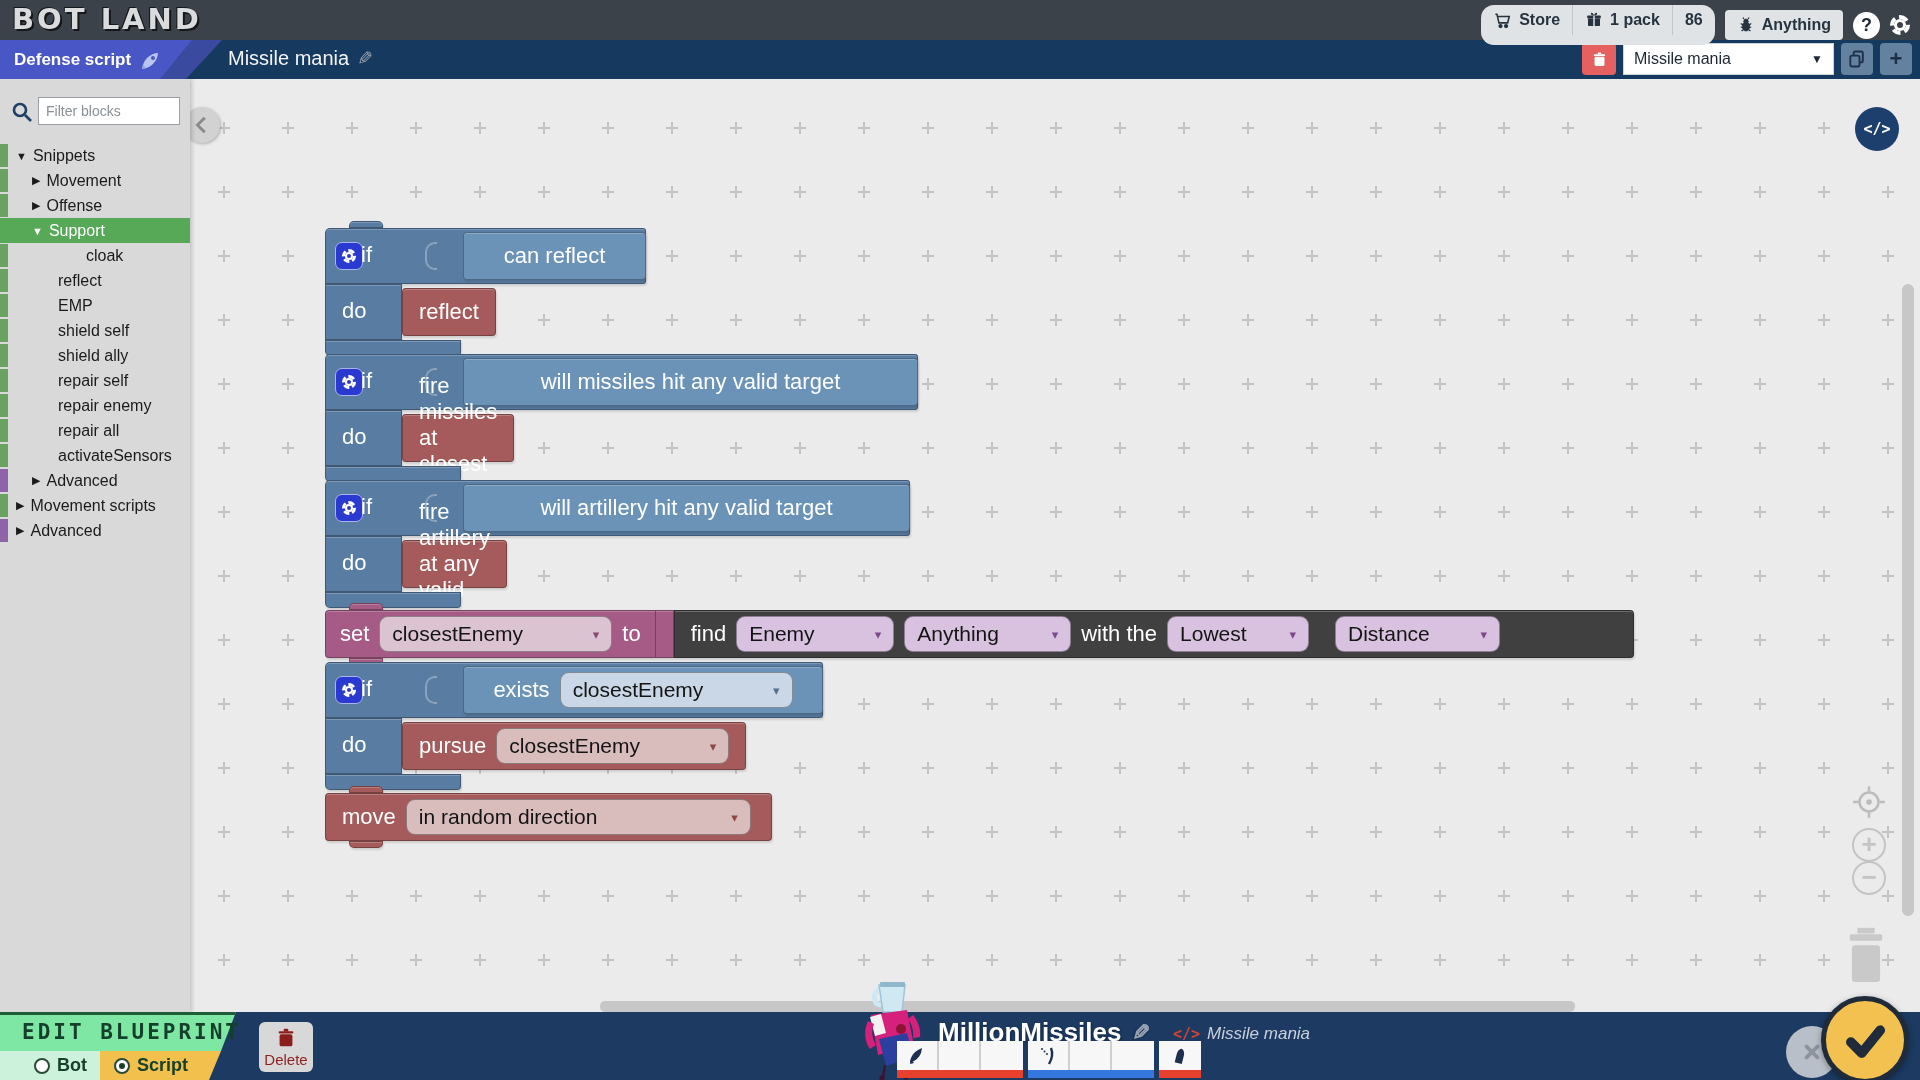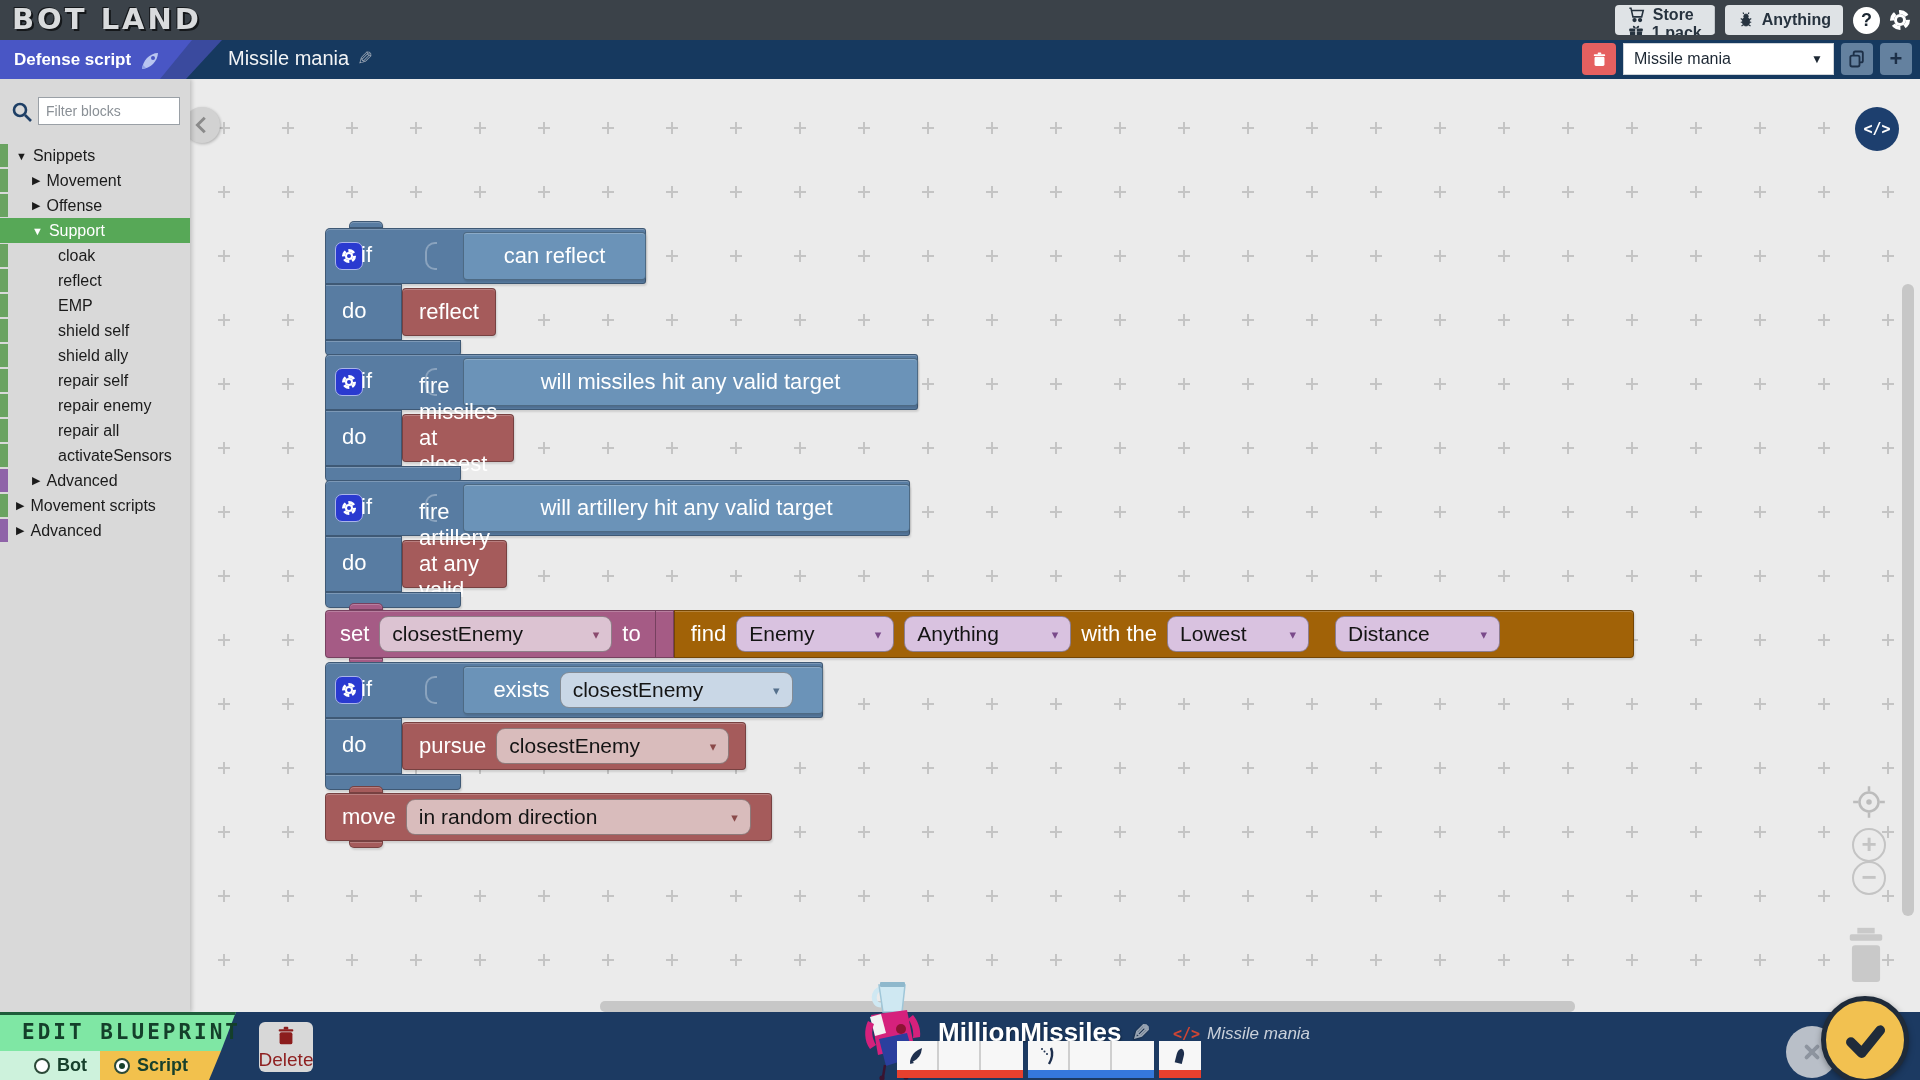--- a/index.html
+++ b/index.html
@@ -2,21 +2,21 @@
 <html><head>
 <meta charset="utf-8">
 <style>
   * { margin:0; padding:0; box-sizing:border-box; }
   html,body { width:1920px; height:1080px; overflow:hidden; font-family:"Liberation Sans", sans-serif; background:#ebebeb; }
 
   
   #topbar { position:absolute; left:0; top:0; width:1920px; height:40px; background:#3b4249; z-index:30; }
   #logo { position:absolute; left:12px; top:2px; font-family:"DejaVu Sans", sans-serif; font-weight:800; font-size:29px; letter-spacing:3px; color:#d9dbdd; text-shadow:2px 2px 0 #15181b, -1px -1px 0 #15181b; }
   #topbar-right { position:absolute; right:10px; top:5px; display:flex; align-items:center; gap:10px; }
-  .btn-group { display:flex; background:#dfe3e6; border-radius:4px; overflow:hidden; height:30px;flex-direction:column; }
+  .btn-group { display:flex; background:#dfe3e6; border-radius:13px; overflow:hidden; height:40px; }
   .tb-btn { display:flex; align-items:center; gap:7px; padding:0 12px; color:#27333f; font-weight:bold; font-size:16px; height:30px; cursor:pointer; }
   .btn-group .tb-btn { border-right:1px solid #c2c7cb; }
   .btn-group .tb-btn:last-child { border-right:none; }
   .tb-single { background:#dfe3e6; border-radius:4px; }
   .round-help { width:27px; height:27px; border-radius:50%; background:#fff; color:#1c2733; font-weight:bold; font-size:18px; display:flex; align-items:center; justify-content:center; cursor:pointer; }
   .gear-glyph { display:inline-block; width:20px; height:20px; border:4px dashed #fff; border-radius:50%; box-shadow: inset 0 0 0 3px #fff; cursor:pointer; }
 
   
   #scriptbar { position:absolute; left:0; top:40px; width:1920px; height:39px; background:#16395f; z-index:29; }
   #deftab-band { position:absolute; left:0; top:0; width:222px; height:39px; background:#3a4a9e; clip-path:polygon(0 0,222px 0,186px 39px,0 39px); }
@@ -54,21 +54,21 @@
   #hscroll { position:absolute; left:410px; top:922px; width:975px; height:11px; background:#c7c7c7; border-radius:5px; cursor:pointer; }
   #vscroll { position:absolute; left:1712px; top:205px; width:12px; height:632px; background:#c7c7c7; border-radius:6px; cursor:pointer; }
 
   
   .blk { position:absolute; color:#fff; font-size:22px; cursor:grab; }
   .bpart { position:absolute; border:1px solid rgba(0,0,0,.28); box-shadow:inset 0 1px 0 rgba(255,255,255,.22), 1px 2px 2px rgba(0,0,0,.12); }
   .blue  { background:#587ca2; }
   .blue2 { background:#6b93b8; }
   .red   { background:#a55b5b; }
   .mauve { background:#a55b85; }
-  .purple{ background:#a16207; }
+  .purple{ background:#404040; }
   .hdr { height:56px; border-radius:5px 3px 3px 0; }
   .gear-chip { position:absolute; left:10px; top:14px; width:28px; height:28px; background:#2a3ad0; border:1.5px solid #aab4ea; border-radius:7px; display:flex; align-items:center; justify-content:center; cursor:pointer; }
   .gear-chip i { display:block; width:14px; height:14px; border:3px dashed #fff; border-radius:50%; box-shadow:inset 0 0 0 2px #fff; }
   .kw-if { position:absolute; left:36px; top:14px; }
   .socket { position:absolute; left:100px; top:14px; width:12px; height:28px; border:2px solid rgba(255,255,255,.30); border-right:none; border-radius:10px 0 0 10px; }
   .val { top:4px; height:48px; display:flex; align-items:center; justify-content:center; border-radius:4px; gap:10px; padding:0 16px; }
   .spine { width:77px; height:56px; }
   .kw-do { position:absolute; left:16px; }
   .stmt { height:48px; display:flex; align-items:center; gap:10px; padding:0 16px; border-radius:4px; }
   .botbar { width:136px; height:16px; border-radius:0 0 4px 5px; }
@@ -86,21 +86,21 @@
   
   #bottombar { position:absolute; left:0; top:1012px; width:1920px; height:68px; background:#1c3a62; z-index:40; }
   #bp-slab { position:absolute; left:0; top:0; width:236px; height:39px; background:#7fe7a4; clip-path:polygon(0 0,236px 0,221px 39px,0 39px); box-shadow:inset 0 3px 0 #1e5c3a; }
   #bp-label { position:absolute; left:22px; top:8px; font-family:"DejaVu Sans Mono",monospace; font-weight:bold; font-size:21px; letter-spacing:3px; color:#143f2a; }
   #seg-bot { position:absolute; left:0; top:39px; width:100px; height:29px; background:#cdf2dc; display:flex; align-items:center; gap:7px; padding-left:34px; cursor:pointer; }
   #seg-script { position:absolute; left:100px; top:39px; width:121px; height:29px; background:#f2c14d; clip-path:polygon(0 0,121px 0,109px 29px,0 29px); display:flex; align-items:center; gap:7px; padding-left:14px; cursor:pointer; }
   .radio { width:16px; height:16px; border-radius:50%; background:#fff; border:2px solid #2c4a38; position:relative; }
   .radio.sel::after { content:""; position:absolute; left:3px; top:3px; width:6px; height:6px; border-radius:50%; background:#17402c; }
   .seg-lbl { font-weight:bold; font-size:18px; color:#17402c; }
   #delete-btn { position:absolute; left:259px; top:10px; width:54px; height:50px; background:#d8d8d8; border-radius:6px; display:flex; flex-direction:column; align-items:center; justify-content:center; gap:1px; cursor:pointer; }
-  #delete-btn span { font-size:19px; color:#8e1f1f; }
+  #delete-btn span { font-size:15px; color:#8e1f1f; }
   #robot { position:absolute; left:843px; top:-31px; width:95px; height:100px; }
   #bot-name { position:absolute; left:938px; top:5px; color:#fff; font-weight:bold; font-size:26px; display:flex; align-items:center; gap:10px; text-shadow:1px 1px 2px rgba(0,0,0,.4); }
   #script-ref { position:absolute; left:1173px; top:12px; display:flex; align-items:center; gap:7px; font-style:italic; font-size:17px; color:#c9d0da; }
   #script-ref .code { color:#cf4534; font-weight:bold; font-size:15px; font-family:"DejaVu Sans Mono",monospace; font-style:normal; }
   #slot-area { position:absolute; left:897px; top:29px; display:flex; gap:5px; }
   .slot-group { display:flex; flex-direction:column; }
   .slots { display:flex; }
   .slot { width:42px; height:29px; background:#f7f7f7; border-right:2px solid #cfcfcf; display:flex; align-items:center; justify-content:center; cursor:pointer; }
   .slot:last-child { border-right:none; }
   .underline { height:8px; }
@@ -210,21 +210,21 @@
       <div class="trow" style="padding-left: 32px;">
         <span class="strip green"></span>
         <span class="arrow">▶</span>
         <span>Offense</span>
       </div>
       <div class="trow selected" style="padding-left: 32px;">
         <span class="strip green"></span>
         <span class="arrow">▼</span>
         <span>Support</span>
       </div>
-      <div class="trow" style="padding-left: 58px;">
+      <div class="trow" style="padding-left: 86px;">
         <span class="strip green"></span>
         <span>cloak</span>
       </div>
       <div class="trow" style="padding-left: 58px;">
         <span class="strip green"></span>
         <span>reflect</span>
       </div>
       <div class="trow" style="padding-left: 58px;">
         <span class="strip green"></span>
         <span>EMP</span>

